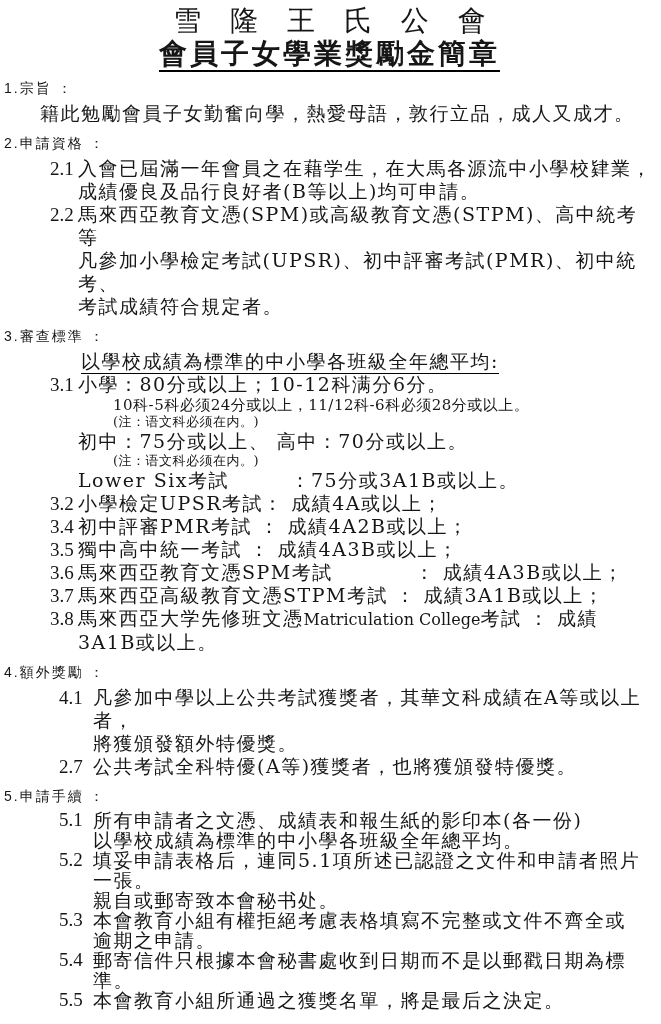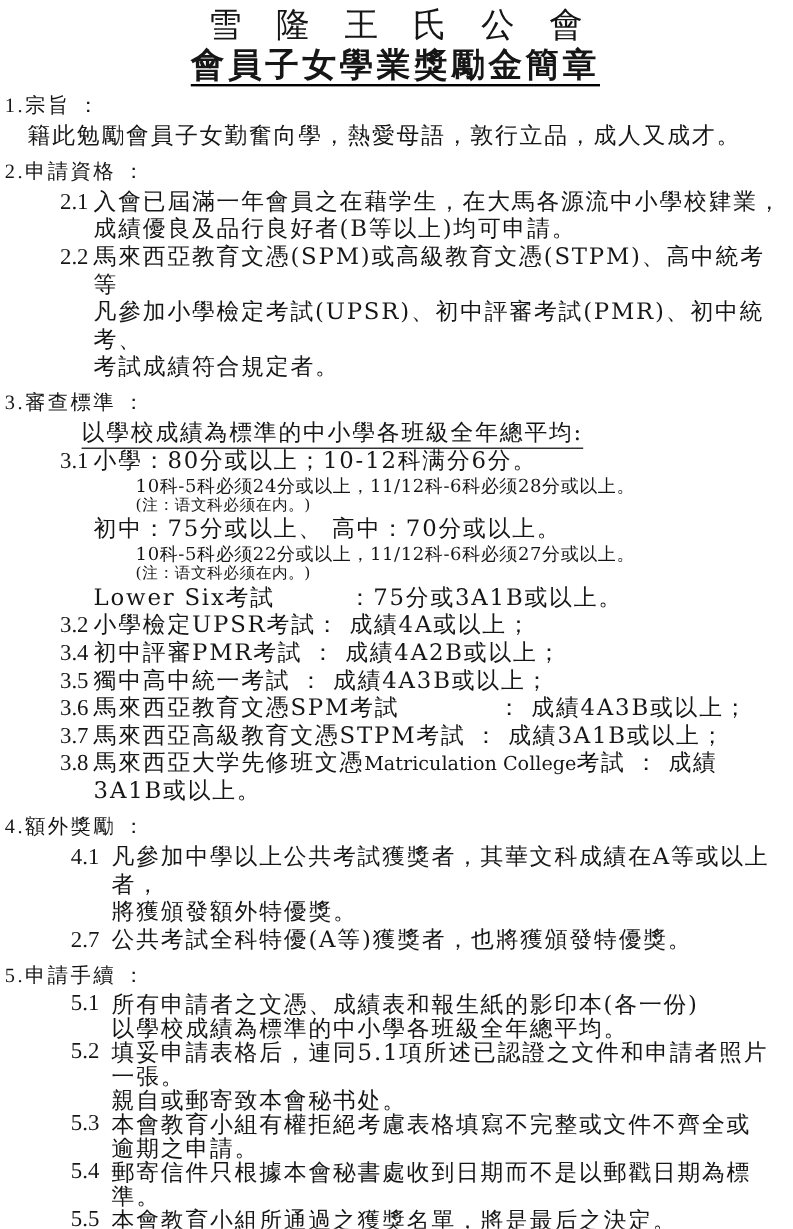--- a/index.html
+++ b/index.html
@@ -6,27 +6,27 @@
   body{width:661px;height:1024px;overflow:hidden;color:#161616;}
   .page{position:relative;box-sizing:border-box;width:661px;height:1024px;padding:4px 6px 0 4px;
         font-family:"DejaVu Serif","Liberation Serif",serif;}
   
   .title1{text-align:center;font-size:28px;letter-spacing:10px;padding-left:10px;
           white-space:nowrap;line-height:34px;font-family:"DejaVu Serif",serif;}
   .title2{text-align:center;font-size:28px;font-weight:bold;letter-spacing:3px;
           line-height:32px;font-family:"Liberation Sans","DejaVu Sans",sans-serif;}
   .title2 .ul{border-bottom:2px solid #000;padding-bottom:1px;}
   
-  .h{font-family:Liberation Serif, serif;font-size:17px;line-height:22px;
+  .h{font-family:Liberation Sans, sans-serif;font-size:14px;line-height:22px;
      letter-spacing:2px;margin:7px 0 3px 0;}
   
   .kai{font-size:19px;letter-spacing:1.5px;line-height:23px;}
-  .s1-body{margin-left:19px;}
+  .s1-body{margin-left:36px;}
   .sub{margin-left:64px;}
-  .sub .ul{border-bottom:1px solid #000;padding-bottom:1px;}
+  .sub .ul{border-bottom:1px solid #000;padding-bottom:1px;margin-left:13px;}
   .item{display:flex;margin-left:46px;}
   .item.deep{margin-left:55px;}
   .num{flex:none;width:28px;font-family:"Liberation Serif",serif;font-size:19px;letter-spacing:0;}
   .item.deep .num{width:34px;}
   .itext{flex:1;}
   .note{font-size:15px;letter-spacing:0.5px;line-height:18px;margin-left:35px;}
   .note.small{font-size:13px;line-height:16px;}
   .tight{line-height:20px;}
   .latin-small{font-size:16px;letter-spacing:0;}
 </style>
@@ -60,21 +60,20 @@
 
   <div class="h">3.審查標準 ：</div>
   <div class="kai sub"><span class="ul">以學校成績為標準的中小學各班級全年總平均:</span></div>
   <div class="item kai">
     <span class="num">3.1</span>
     <div class="itext">
       <div>小學：80分或以上；10-12科满分6分。</div>
       <div class="note">10科-5科必须24分或以上，11/12科-6科必须28分或以上。</div>
       <div class="note small">(注：语文科必须在内。)</div>
       <div>初中：75分或以上、 高中：70分或以上。</div>
-      <div class="note">10科-5科必须22分或以上，11/12科-6科必须27分或以上。</div>
       <div class="note small">(注：语文科必须在内。)</div>
       <div>Lower Six考試　　　：75分或3A1B或以上。</div>
     </div>
   </div>
   <div class="item kai">
     <span class="num">3.2</span>
     <div class="itext">小學檢定UPSR考試： 成績4A或以上；</div>
   </div>
   <div class="item kai">
     <span class="num">3.4</span>

